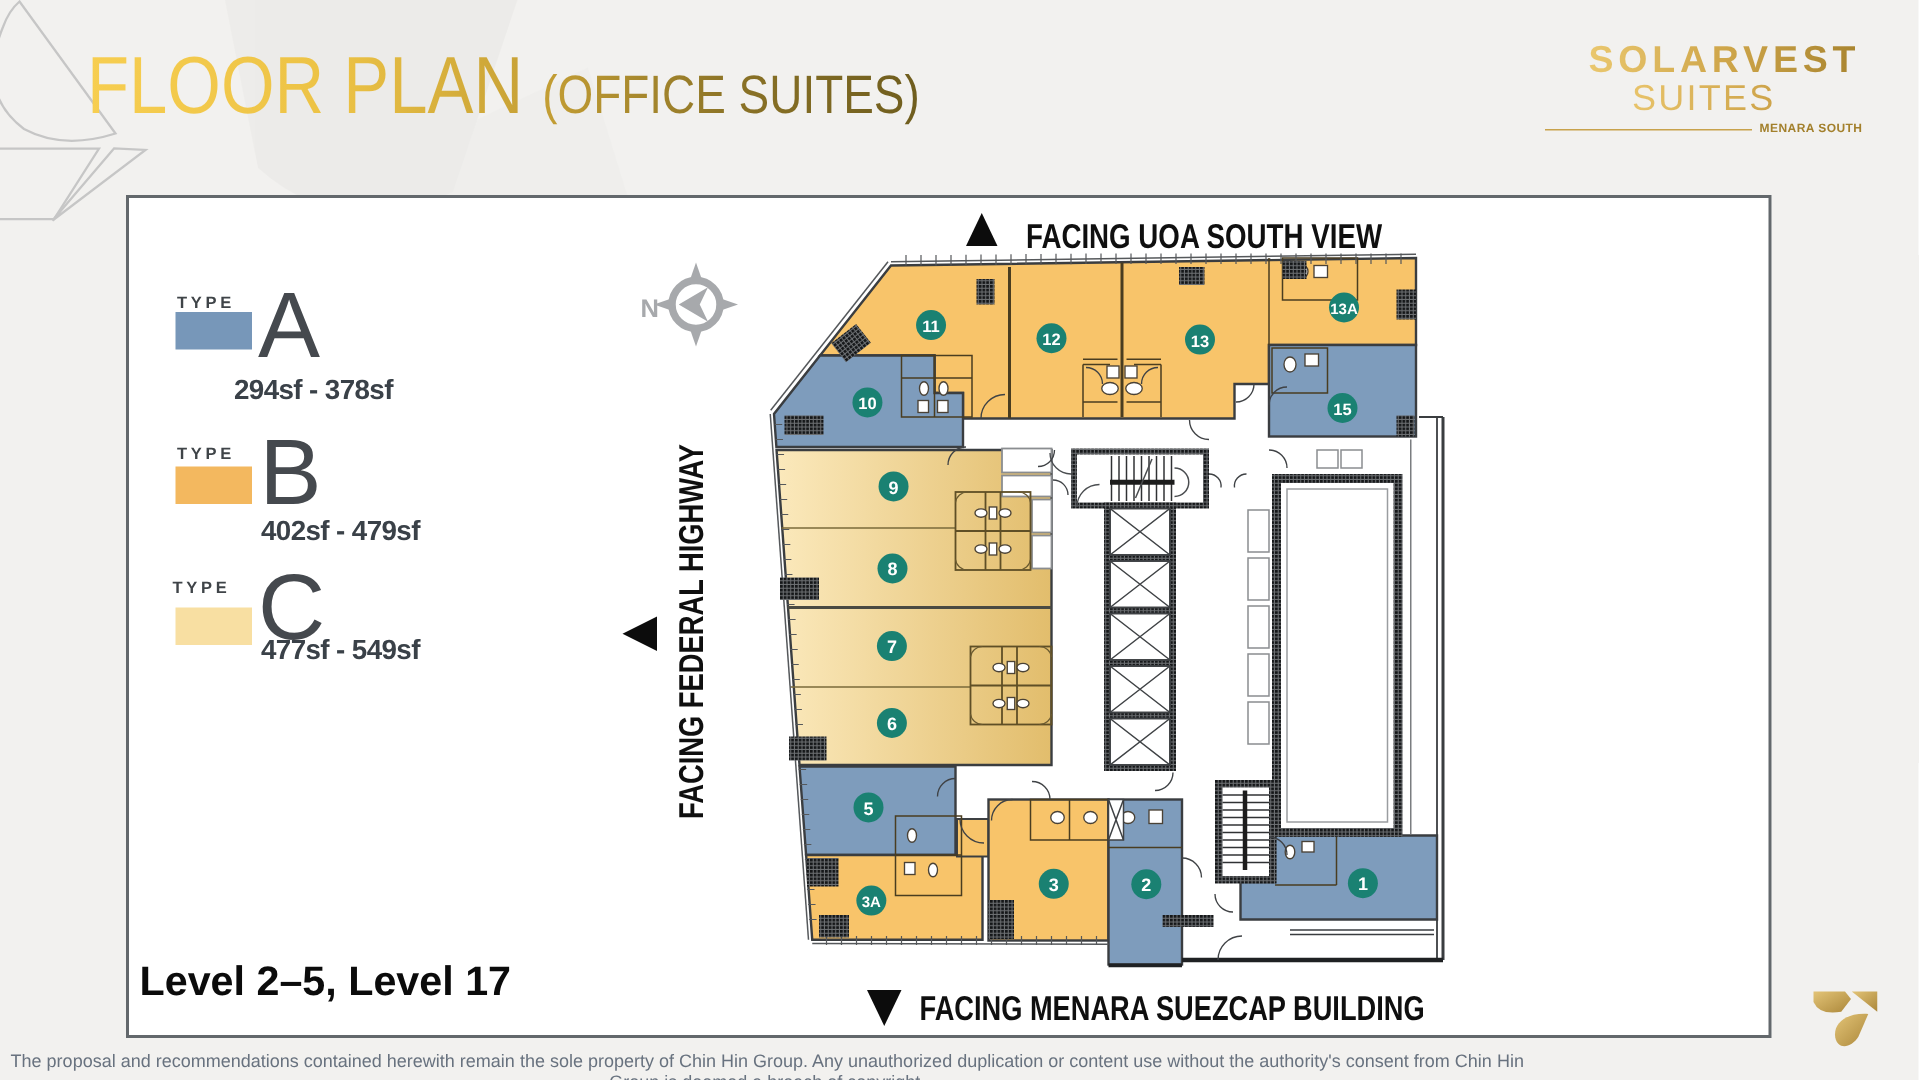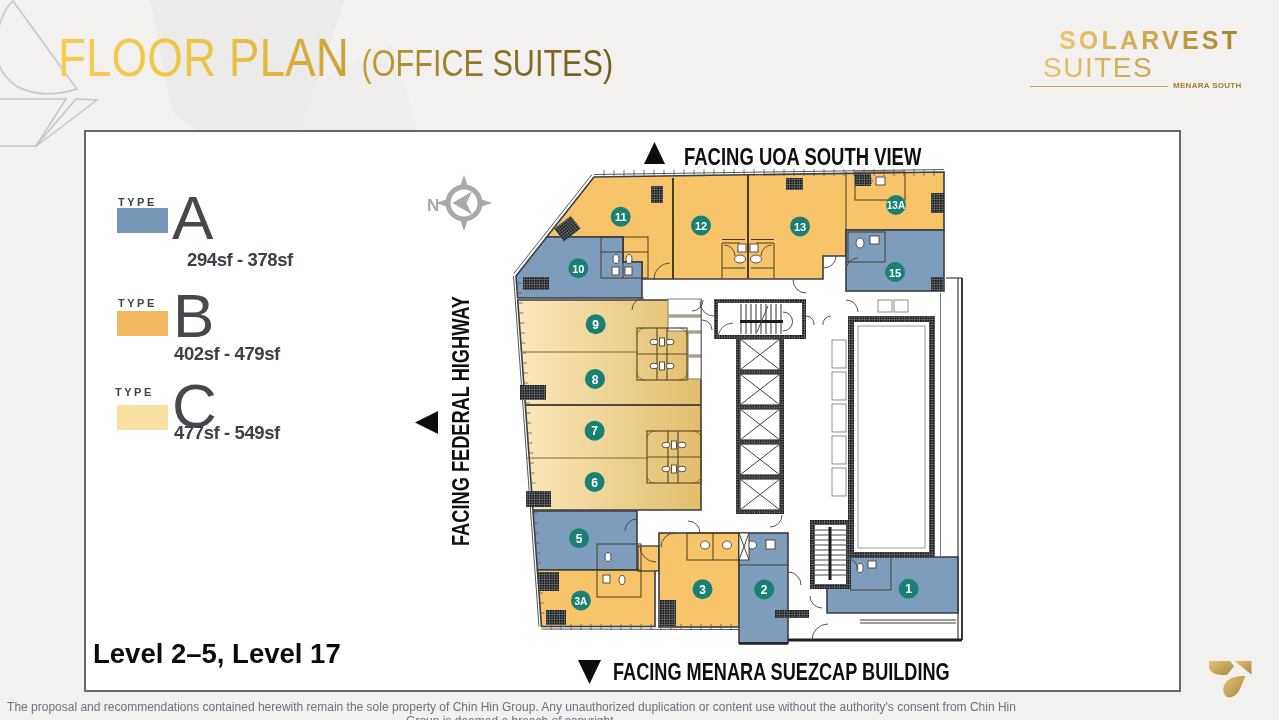--- a/index.html
+++ b/index.html
@@ -9,21 +9,21 @@
   
   .title { left:58px; top:26px; white-space:nowrap; transform:scaleX(0.85); transform-origin:left top;
     background:linear-gradient(90deg,#f7ce50 0%, #ecc245 30%, #c49e34 55%, #8a7226 78%, #6f5d1e 100%);
     -webkit-background-clip:text; background-clip:text; color:transparent; }
   .title .big { font-size:54px; font-weight:400; }
   .title .small { font-size:36px; font-weight:400; }
   
   .solarvest { left:1030px; top:26px; font-size:25px; font-weight:700; letter-spacing:3.2px; white-space:nowrap;
     background:linear-gradient(90deg,#eac76e,#cfa64a 50%,#a8842f);
     -webkit-background-clip:text; background-clip:text; color:transparent;margin-left:29px; }
-  .suites { left:1043px; top:52px; font-size:28px; font-weight:400; letter-spacing:1.5px;
+  .suites { left:1088px; top:52px; font-size:24px; font-weight:400; letter-spacing:1.5px;
     background:linear-gradient(90deg,#e8c36a,#cda349);
     -webkit-background-clip:text; background-clip:text; color:transparent; }
   .logoline { left:1030px; top:86px; width:138px; height:1.2px; background:#c8a24b; }
   .bangsar { left:1173px; top:81px; font-size:8px; font-weight:700; letter-spacing:0.3px; color:#a3802c; }
   
   .whitebox { left:84px; top:130px; width:1097px; height:562px; background:#ffffff; border:2px solid #63686c; }
   
   .type-label { font-size:11px; font-weight:700; letter-spacing:2.5px; color:#3f4448; }
   .swatch { width:51px; height:25px; }
   .letter { font-size:62px; font-weight:400; color:#45494e; line-height:1; }
@@ -56,21 +56,21 @@
   <div class="abs solarvest">SOLARVEST</div>
   <div class="abs suites">SUITES</div>
   <div class="abs logoline"></div>
   <div class="abs bangsar">MENARA SOUTH</div>
 
   <div class="abs whitebox"></div>
 
   <div class="abs type-label" style="left:118px;top:196px;">TYPE</div>
   <div class="abs swatch" style="left:117px;top:208px;background:#7797b9;"></div>
   <div class="abs letter" style="left:172px;top:187px;">A</div>
-  <div class="abs range" style="left:187px;top:249px;">294sf - 378sf</div>
+  <div class="abs range" style="left:156px;top:249px;">294sf - 378sf</div>
 
   <div class="abs type-label" style="left:118px;top:297px;">TYPE</div>
   <div class="abs swatch" style="left:117px;top:311px;background:#f3b85f;"></div>
   <div class="abs letter" style="left:173px;top:285px;">B</div>
   <div class="abs range" style="left:174px;top:343px;text-align:right;">402sf - 479sf</div>
 
   <div class="abs type-label" style="left:115px;top:386px;">TYPE</div>
   <div class="abs swatch" style="left:117px;top:405px;background:#f8dfa2;"></div>
   <div class="abs letter" style="left:172px;top:375px;">C</div>
   <div class="abs range" style="left:174px;top:422px;">477sf - 549sf</div>

